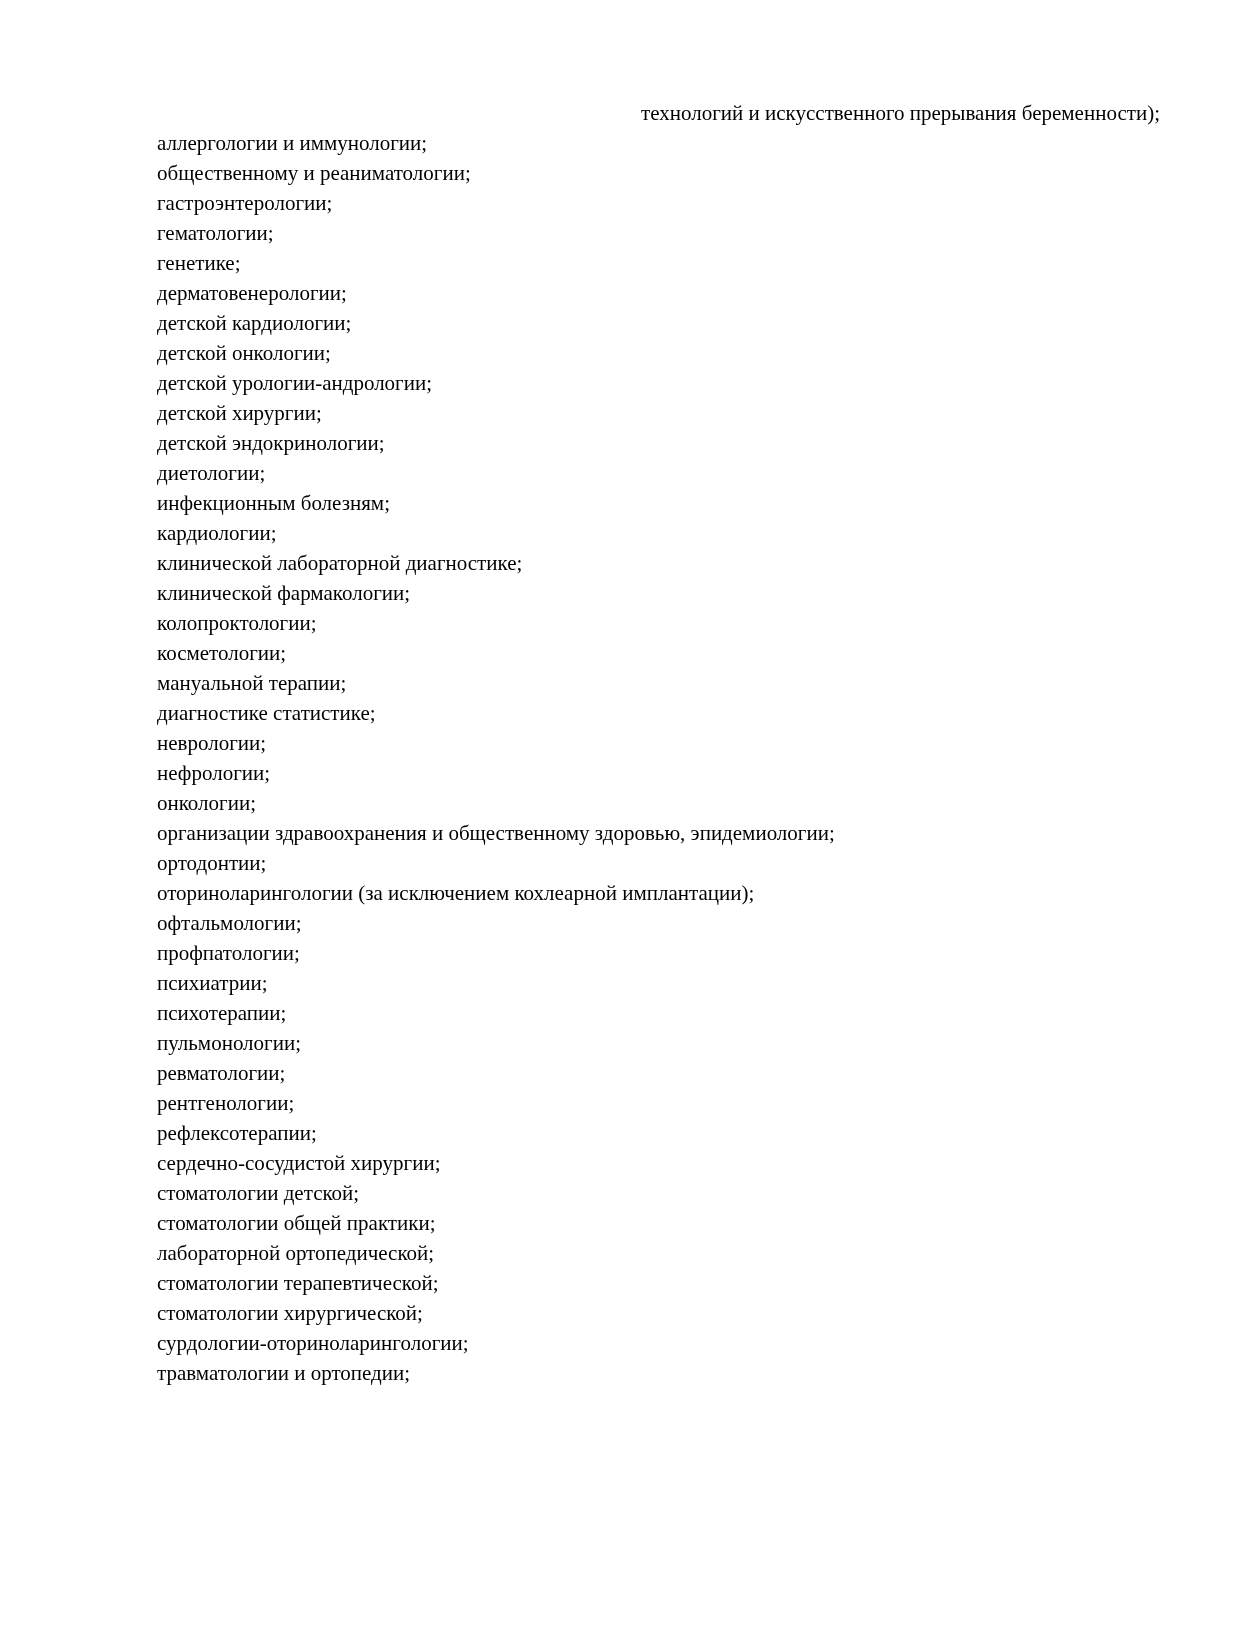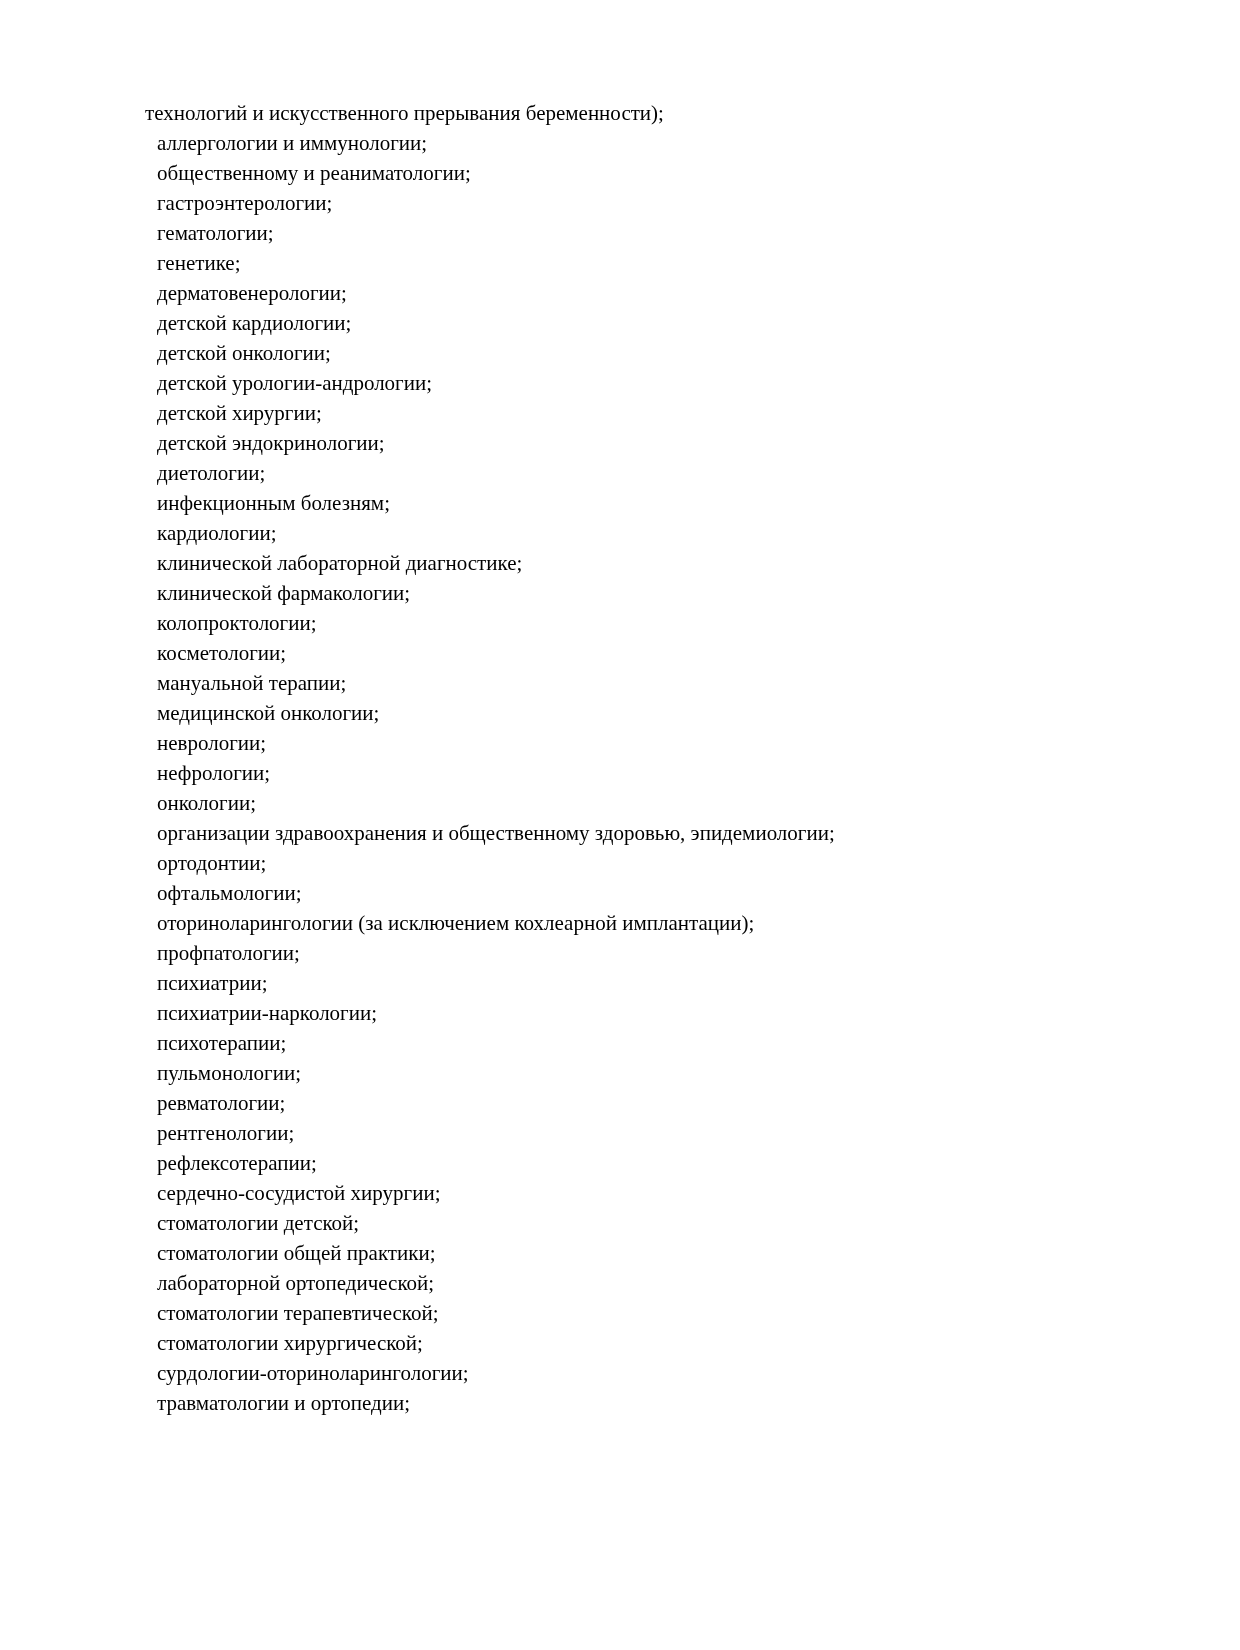--- a/index.html
+++ b/index.html
@@ -28,20 +28,21 @@
     top: 98px;
     right: 80px;
     color: #000000;
     font-size: 21px;
     line-height: 30px;
     white-space: normal;
   }
   .continuation-line {
     margin: 0;
     padding: 0;
+    text-align: right;
   }
   .specialty-list {
     margin: 0;
     padding: 0;
     list-style: none;
   }
   .specialty-list .line-item {
     margin: 0 0 0 12px;
     padding: 0;
   }
@@ -65,31 +66,30 @@
         <li class="line-item">детской хирургии;</li>
         <li class="line-item">детской эндокринологии;</li>
         <li class="line-item">диетологии;</li>
         <li class="line-item">инфекционным болезням;</li>
         <li class="line-item">кардиологии;</li>
         <li class="line-item">клинической лабораторной диагностике;</li>
         <li class="line-item">клинической фармакологии;</li>
         <li class="line-item">колопроктологии;</li>
         <li class="line-item">косметологии;</li>
         <li class="line-item">мануальной терапии;</li>
-        <li class="line-item">медицинской онкологии;</li>
+        <li class="line-item">диагностике статистике;</li>
         <li class="line-item">неврологии;</li>
         <li class="line-item">нефрологии;</li>
         <li class="line-item">онкологии;</li>
         <li class="line-item">организации здравоохранения и общественному здоровью, эпидемиологии;</li>
         <li class="line-item">ортодонтии;</li>
+        <li class="line-item">оториноларингологии (за исключением кохлеарной имплантации);</li>
         <li class="line-item">офтальмологии;</li>
-        <li class="line-item">оториноларингологии (за исключением кохлеарной имплантации);</li>
         <li class="line-item">профпатологии;</li>
         <li class="line-item">психиатрии;</li>
-        <li class="line-item">психиатрии-наркологии;</li>
         <li class="line-item">психотерапии;</li>
         <li class="line-item">пульмонологии;</li>
         <li class="line-item">ревматологии;</li>
         <li class="line-item">рентгенологии;</li>
         <li class="line-item">рефлексотерапии;</li>
         <li class="line-item">сердечно-сосудистой хирургии;</li>
         <li class="line-item">стоматологии детской;</li>
         <li class="line-item">стоматологии общей практики;</li>
         <li class="line-item">лабораторной ортопедической;</li>
         <li class="line-item">стоматологии терапевтической;</li>

